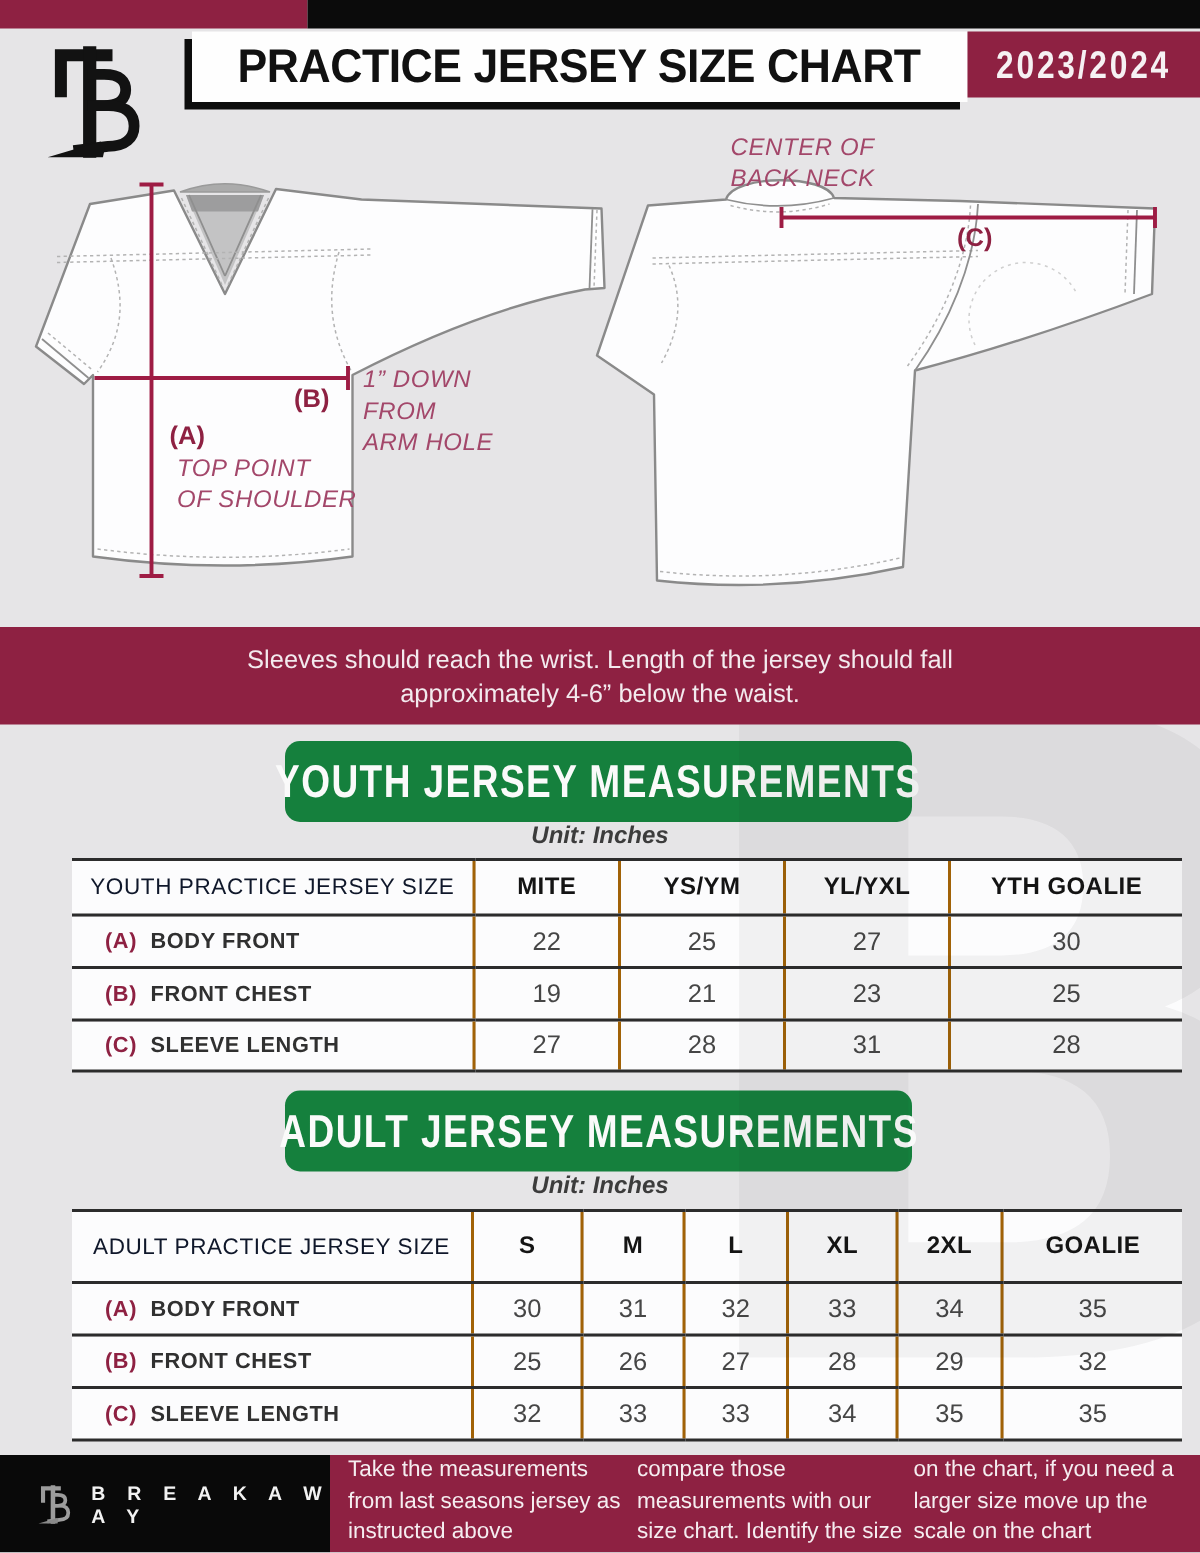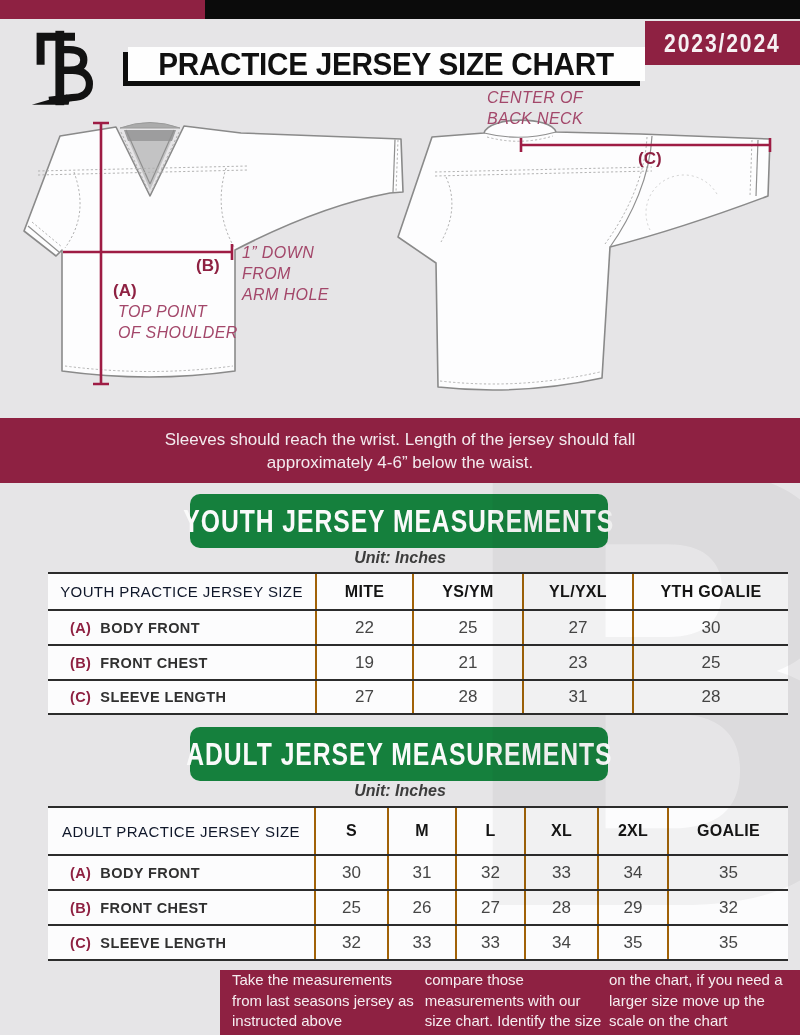--- a/index.html
+++ b/index.html
@@ -8,23 +8,23 @@
     position:relative; width:800px; height:1035px; margin:0 auto;
     background:#E6E5E7; overflow:hidden;
     font-family:"Liberation Sans", sans-serif;
   }
   
   .strip-maroon { position:absolute; left:0; top:0; width:205px; height:19px; background:#8E2142; }
   .strip-black  { position:absolute; left:205px; top:0; width:595px; height:19px; background:#0B0B0B; }
   
   .logo-header { position:absolute; left:26px; top:24px; width:74px; height:88px; }
   .title-box {
-    position:absolute; left:128px; top:21px; width:517px; height:34px;
+    position:absolute; left:128px; top:21px; width:517px; height:47px;
     background:#FEFEFE; box-shadow:-5px 5px 0 #0D0D0D;
-    display:flex; align-items:center; justify-content:center;margin-top:26px;
+    display:flex; align-items:center; justify-content:center;
   }
   .title-box span { font-size:30px; font-weight:bold; color:#111; letter-spacing:-0.3px; transform:scale(0.99,1.05); white-space:nowrap; }
   .year-box {
     position:absolute; left:645px; top:21px; width:155px; height:44px; background:#8E2142;
     display:flex; align-items:center; justify-content:center;
   }
   .year-box span { font-size:23px; font-weight:bold; color:#F6F1F3; letter-spacing:2px; transform:scale(0.92,1.12); }
   
   .diagram { position:absolute; left:0; top:68px; width:800px; height:350px; }
   .diagram text { font-family:"Liberation Sans", sans-serif; }
@@ -278,19 +278,31 @@
       <td class="val v">35</td>
       <td class="val v">35</td>
     </tr>
   </tbody>
     </table>
 
   <div class="watermark">
     <span>B</span>
   </div>
 
+  <div class="footer-black">
+    <svg class="logo-footer" viewBox="0 0 90 110">
+      <g fill="none" stroke="#9C9C9C" stroke-linecap="square">
+        <path d="M55 16 H17 V46" stroke-width="10"></path>
+        <path d="M41 14 V96" stroke-width="11"></path>
+        <path d="M44 32 H53 C67 32 71 38 71 45 C71 52 66 58 53 58 H44" stroke-width="9"></path>
+        <path d="M44 58 H57 C73 58 78 66 78 75 C78 85 71 92 56 92 L32 95" stroke-width="9"></path>
+      </g>
+      <path d="M50 88 L6 101 L52 101 L54 92 Z" fill="#8A8A8A"></path>
+    </svg>
+    <span class="brand">B R E A K A W A Y</span>
+  </div>
   <div class="footer-maroon">
     <div>Take the measurements from last seasons jersey as instructed above</div>
     <div>compare those measurements  with our size chart. Identify the size</div>
     <div>on the chart, if you need a larger size move up the scale on the chart</div>
   </div>
 
 </div>
 
 </body></html>

